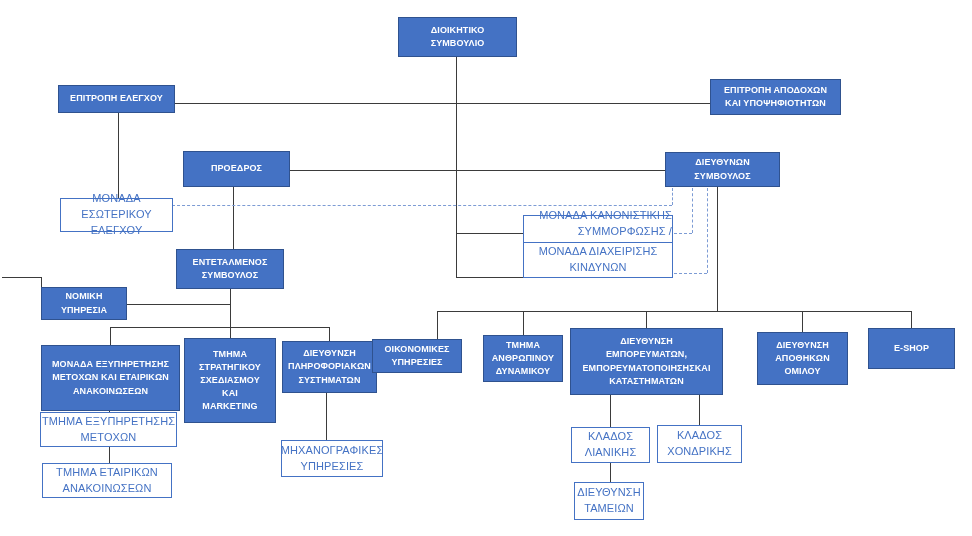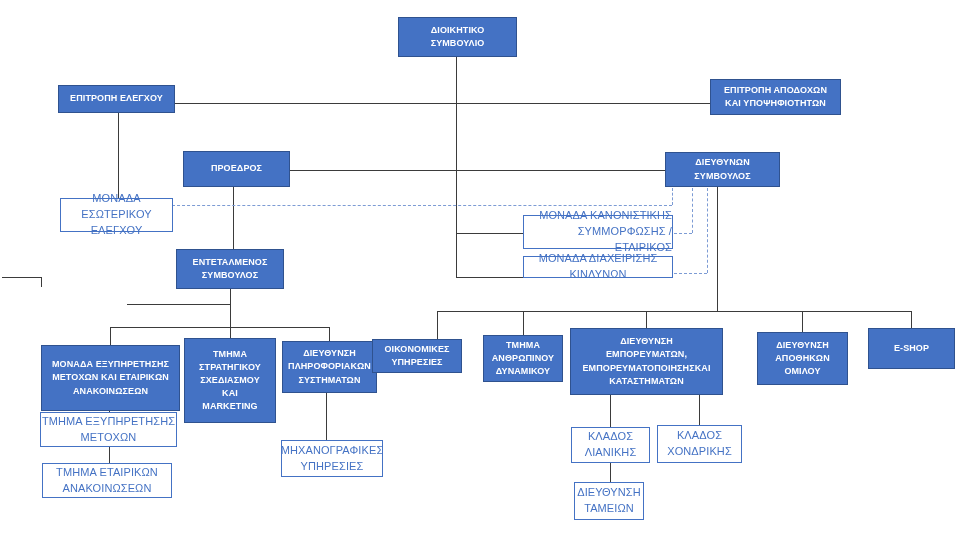--- a/index.html
+++ b/index.html
@@ -67,24 +67,26 @@
 ΣΥΜΒΟΥΛΙΟ</div>
     <div class="node primary" style="left: 710px; top: 79px; width: 131px; height: 36px;">ΕΠΙΤΡΟΠΗ ΑΠΟΔΟΧΩΝ
 ΚΑΙ ΥΠΟΨΗΦΙΟΤΗΤΩΝ</div>
     <div class="node primary" style="left: 183px; top: 151px; width: 107px; height: 36px;">ΠΡΟΕΔΡΟΣ</div>
     <div class="node primary" style="left: 665px; top: 152px; width: 115px; height: 35px;">ΔΙΕΥΘΥΝΩΝ
 ΣΥΜΒΟΥΛΟΣ</div>
     <div class="node outline" style="left: 60px; top: 198px; width: 113px; height: 34px;">ΜΟΝΑΔΑ ΕΣΩΤΕΡΙΚΟΥ
 ΕΛΕΓΧΟΥ</div>
     <div class="node outline" style="left: 523px; top: 215px; width: 150px; height: 34px; text-align: right;">ΜΟΝΑΔΑ ΚΑΝΟΝΙΣΤΙΚΗΣ
 ΣΥΜΜΟΡΦΩΣΗΣ / ΕΤΑΙΡΙΚΟΣ</div>
-    <div class="node outline" style="left: 523px; top: 256px; width: 150px; height: 22px;">ΜΟΝΑΔΑ ΔΙΑΧΕΙΡΙΣΗΣ
+    <div class="node outline" style="left: 523px; top: 242px; width: 150px; height: 36px;">ΜΟΝΑΔΑ ΔΙΑΧΕΙΡΙΣΗΣ
 ΚΙΝΔΥΝΩΝ</div>
     <div class="node primary" style="left: 176px; top: 249px; width: 108px; height: 40px;">ΕΝΤΕΤΑΛΜΕΝΟΣ
 ΣΥΜΒΟΥΛΟΣ</div>
+    <div class="node primary" style="left: 41px; top: 287px; width: 86px; height: 33px;">ΝΟΜΙΚΗ
+ΥΠΗΡΕΣΙΑ</div>
     <div class="node primary" style="left: 41px; top: 345px; width: 139px; height: 66px;">ΜΟΝΑΔΑ ΕΞΥΠΗΡΕΤΗΣΗΣ
 ΜΕΤΟΧΩΝ ΚΑΙ ΕΤΑΙΡΙΚΩΝ
 ΑΝΑΚΟΙΝΩΣΕΩΝ</div>
     <div class="node primary" style="left: 184px; top: 338px; width: 92px; height: 85px;">ΤΜΗΜΑ
 ΣΤΡΑΤΗΓΙΚΟΥ
 ΣΧΕΔΙΑΣΜΟΥ
 ΚΑΙ
 MARKETING</div>
     <div class="node primary" style="left: 282px; top: 341px; width: 95px; height: 52px;">ΔΙΕΥΘΥΝΣΗ
 ΠΛΗΡΟΦΟΡΙΑΚΩΝ

